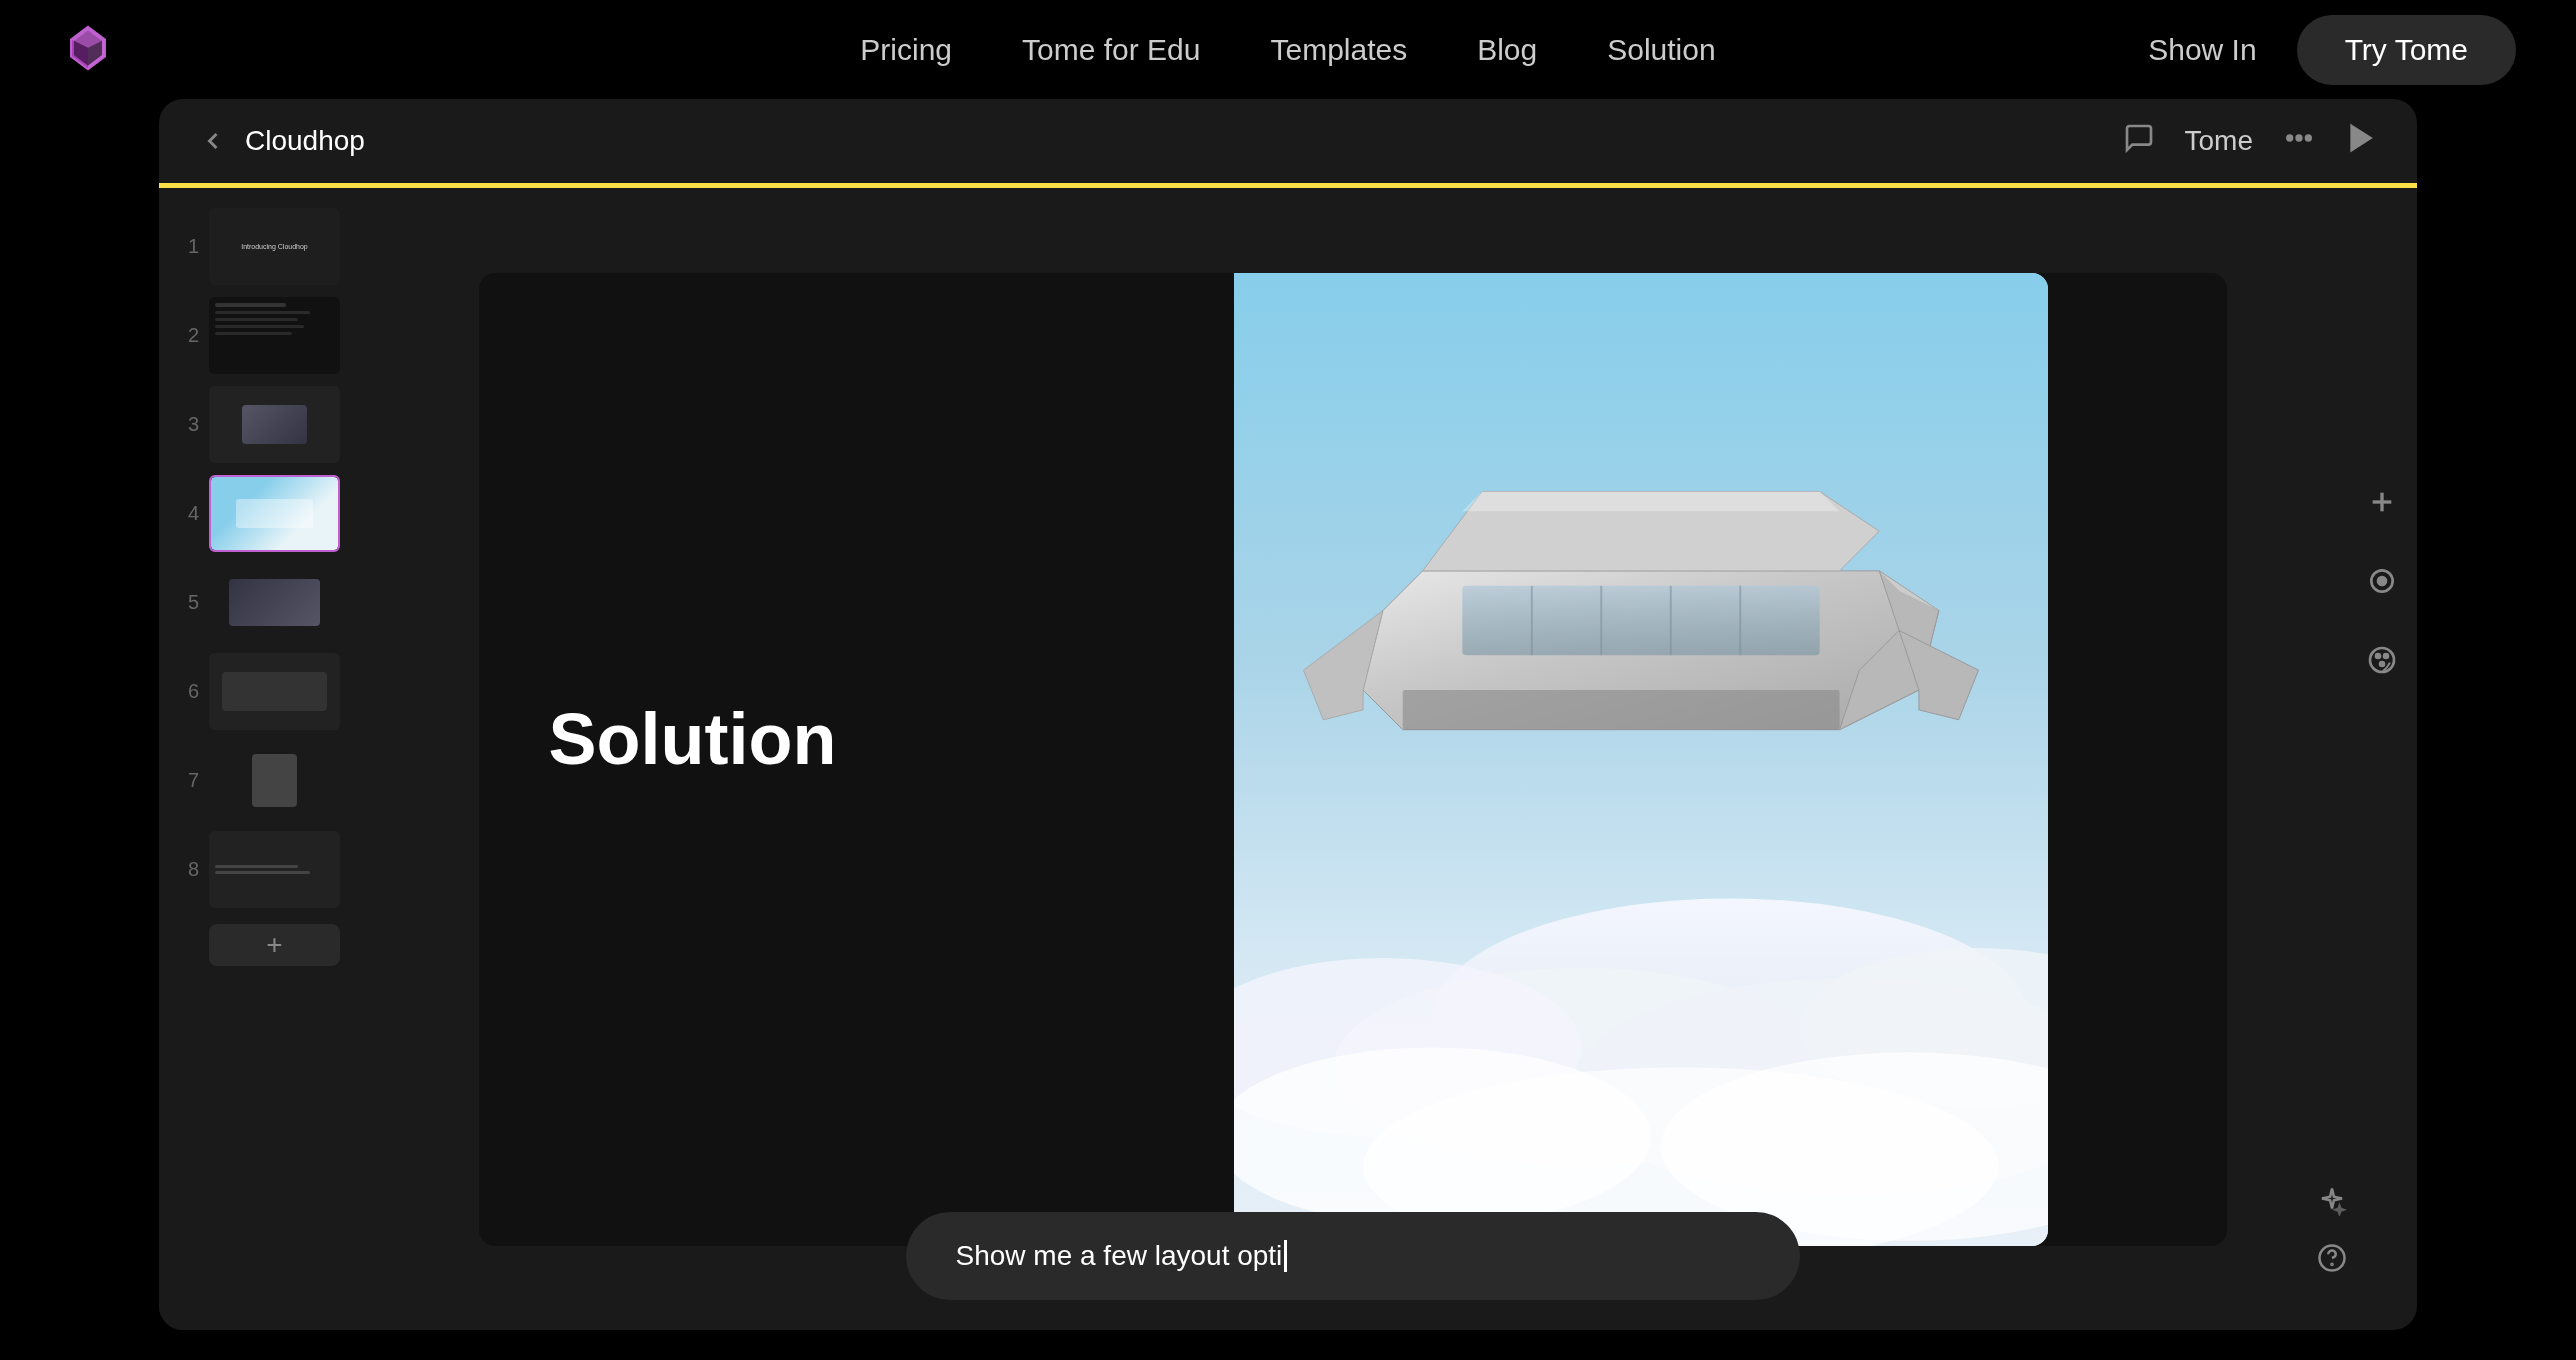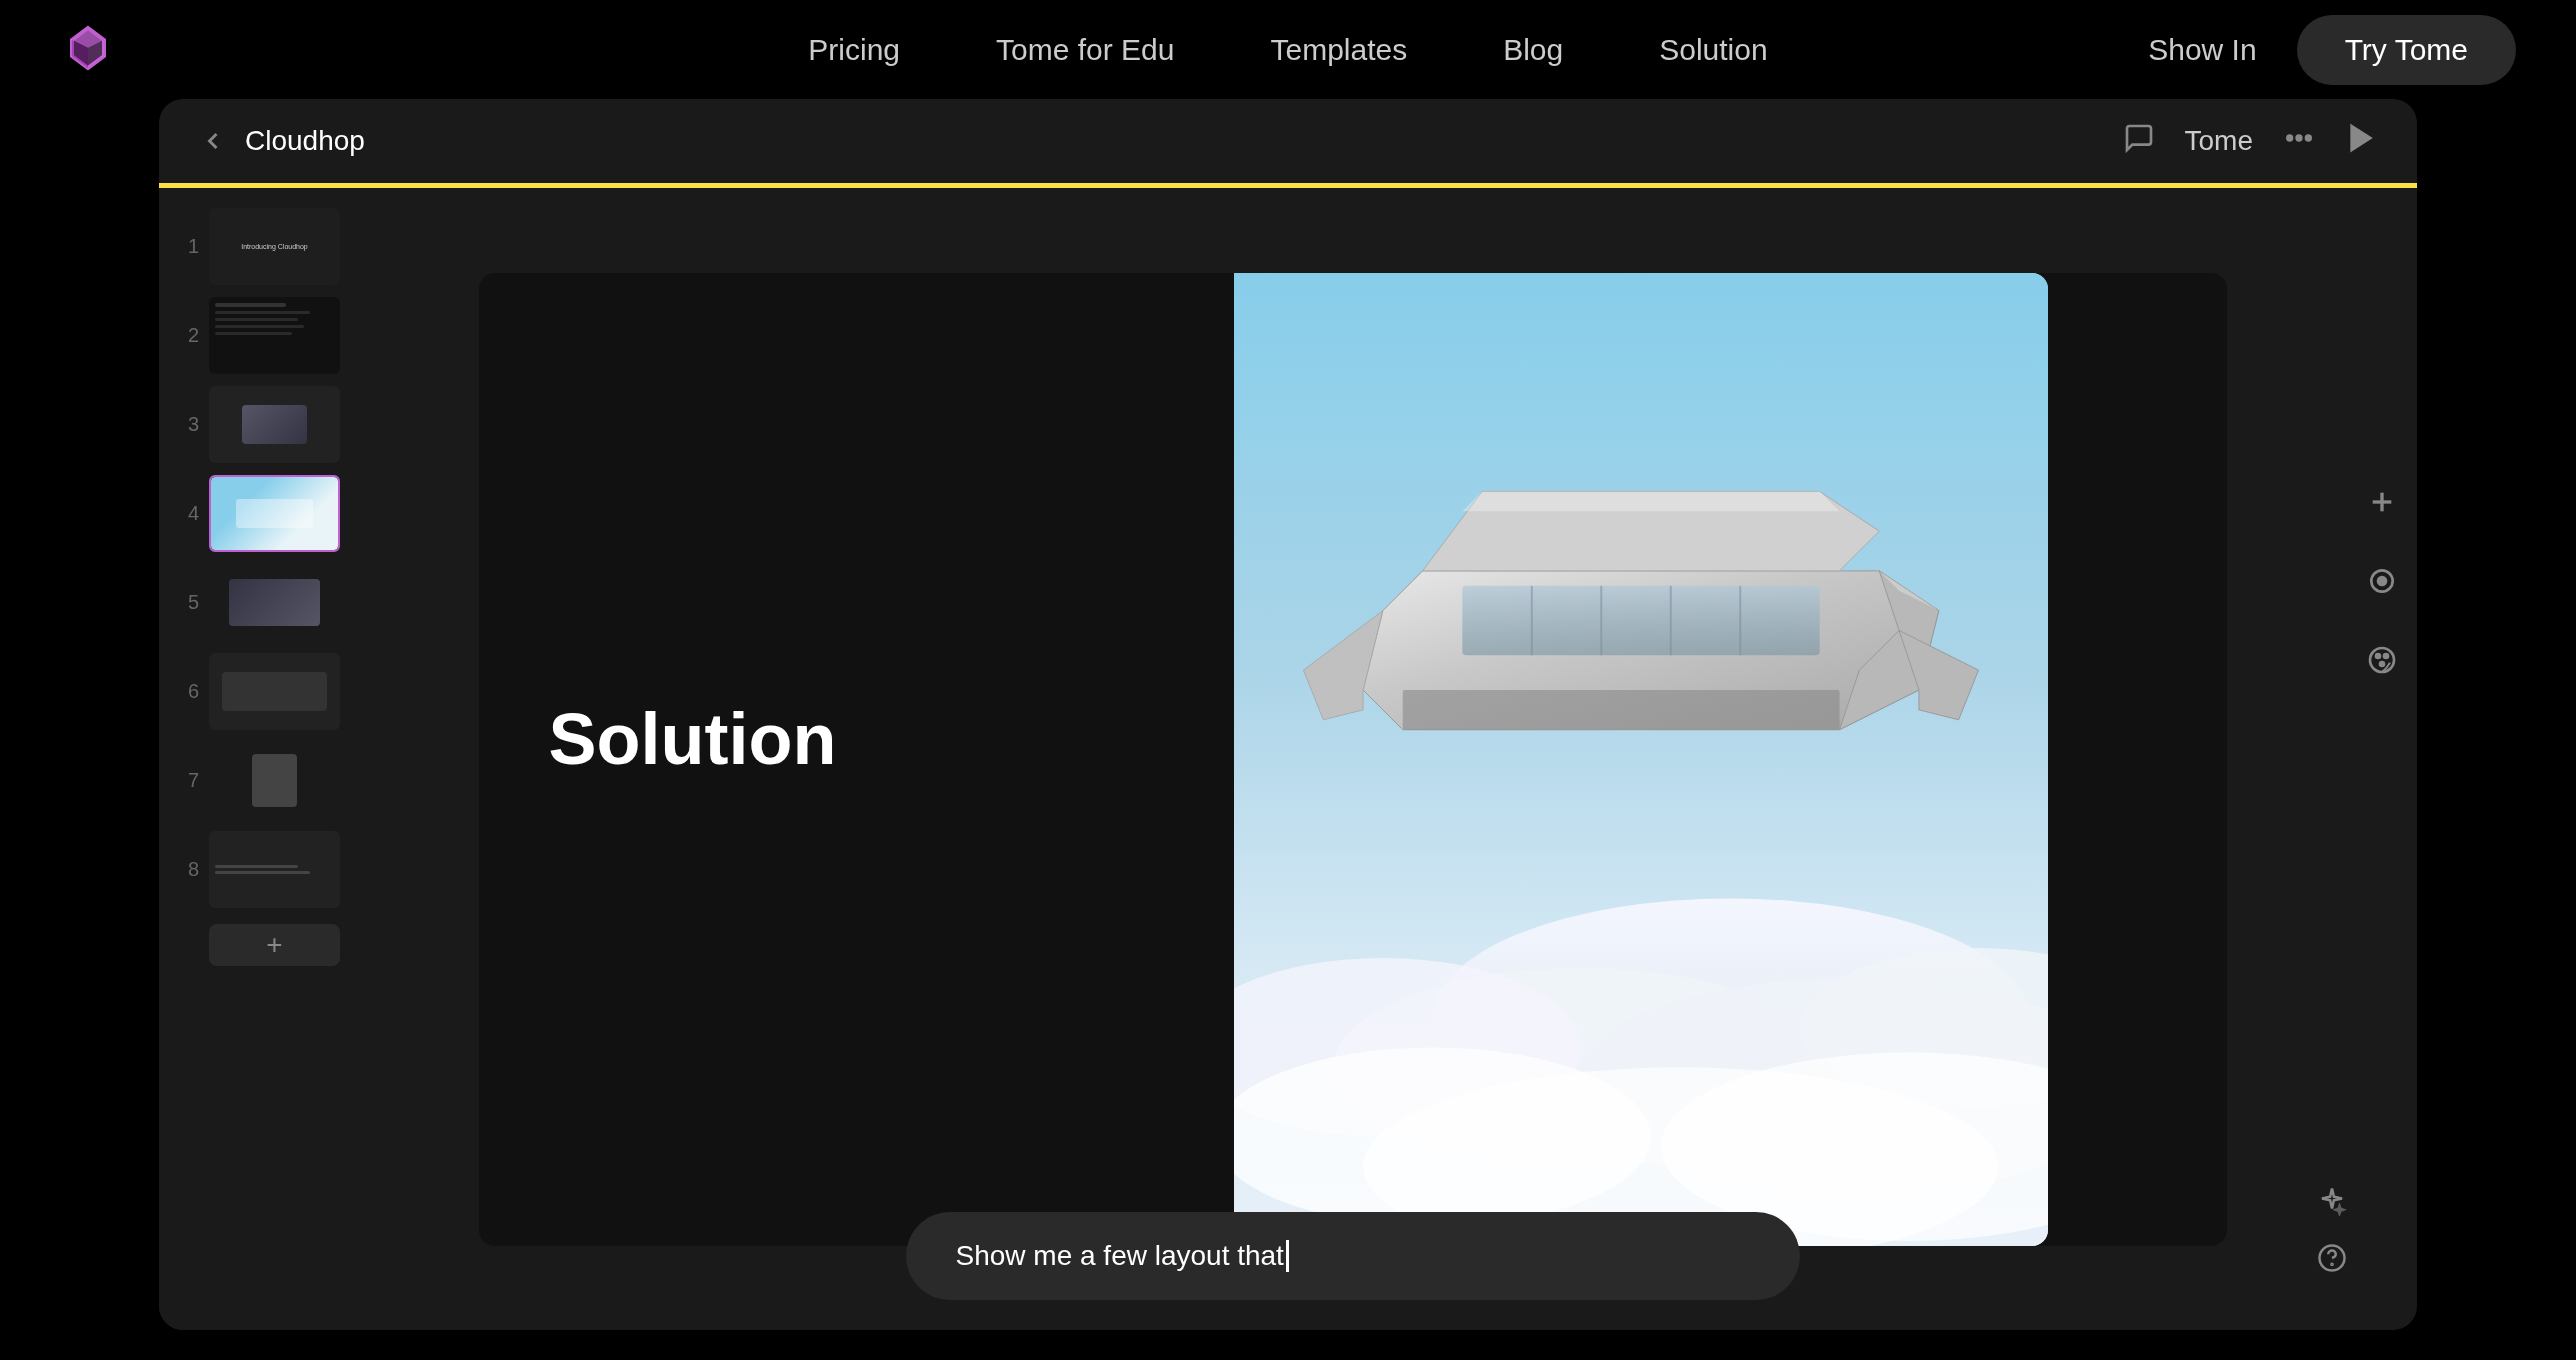--- a/index.html
+++ b/index.html
@@ -16,21 +16,21 @@
     nav {
       display: flex;
       align-items: center;
       justify-content: space-between;
       padding: 0 60px;
       height: 99px;
       position: relative;
     }
     .nav-links {
       display: flex;
-      gap: 96px;
+      gap: 70px;
       position: absolute;
       left: 50%;
       transform: translateX(-50%);
     }
     .nav-link {
       color: #ccc;
       font-size: 30px;
       text-decoration: none;
       cursor: pointer;
     }
@@ -538,21 +538,21 @@
                 <path d="M540,140 L600,180 L560,160 L540,140 Z" fill="#e0e0e0" opacity="0.5"></path>
 
                 <path d="M140,60 L480,60 L500,80 L120,80 Z" fill="white" opacity="0.3"></path>
               </g>
             </svg>
           </div>
         </div>
 
         <div class="ai-input-container">
           <div class="ai-input">
-            <span>Show me a few layout that</span>
+            <span>Show me a few layout opti</span>
               <span class="cursor"></span>
           </div>
         </div>
       </div>
 
       <div class="right-sidebar">
         <span class="tool-icon">
           <svg width="32" height="32" viewBox="0 0 24 24" fill="none" stroke="#888" stroke-width="2.5">
             <line x1="12" y1="5" x2="12" y2="19"></line>
             <line x1="5" y1="12" x2="19" y2="12"></line>

